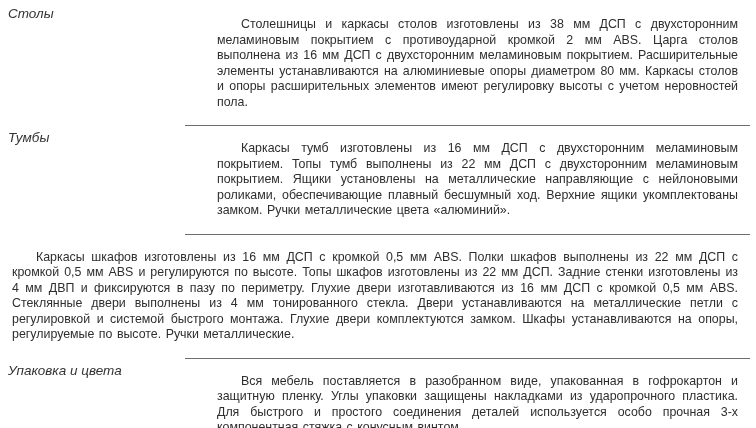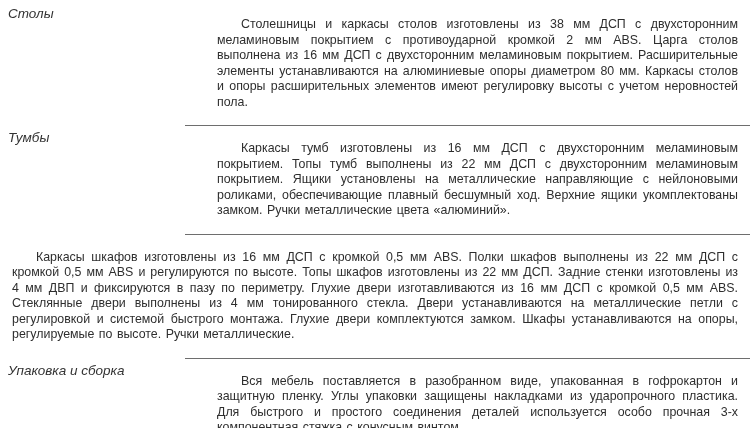--- a/index.html
+++ b/index.html
@@ -107,21 +107,21 @@
 
   <div class="section">
     <div class="content">
       <p class="para">Каркасы шкафов изготовлены из 16 мм ДСП с кромкой 0,5 мм ABS. Полки шкафов выполнены из 22 мм ДСП с кромкой 0,5 мм ABS и регулируются по высоте. Топы шкафов изготовлены из 22 мм ДСП. Задние стенки изготовлены из 4 мм ДВП и фиксируются в пазу по периметру. Глухие двери изготавливаются из 16 мм ДСП с кромкой 0,5 мм ABS. Стеклянные двери выполнены из 4 мм тонированного стекла. Двери устанавливаются на металлические петли с регулировкой и системой быстрого монтажа. Глухие двери комплектуются замком. Шкафы устанавливаются на опоры, регулируемые по высоте. Ручки металлические.</p>
     </div>
   </div>
 
   <div class="divider"></div>
 
   <div class="section">
-    <div class="label">Упаковка и сборка</div>
+    <div class="label">Упаковка и цвета</div>
     <div class="content">
       <p class="para">Вся мебель поставляется в разобранном виде, упакованная в гофрокартон и защитную пленку. Углы упаковки защищены накладками из ударопрочного пластика. Для быстрого и простого соединения деталей используется особо прочная 3-х компонентная стяжка с конусным винтом.</p>
     </div>
   </div>
 
   <div class="divider pre-colors"></div>
 
   <div class="section">
     <div class="content swatches">
       <div class="swatch-group">

